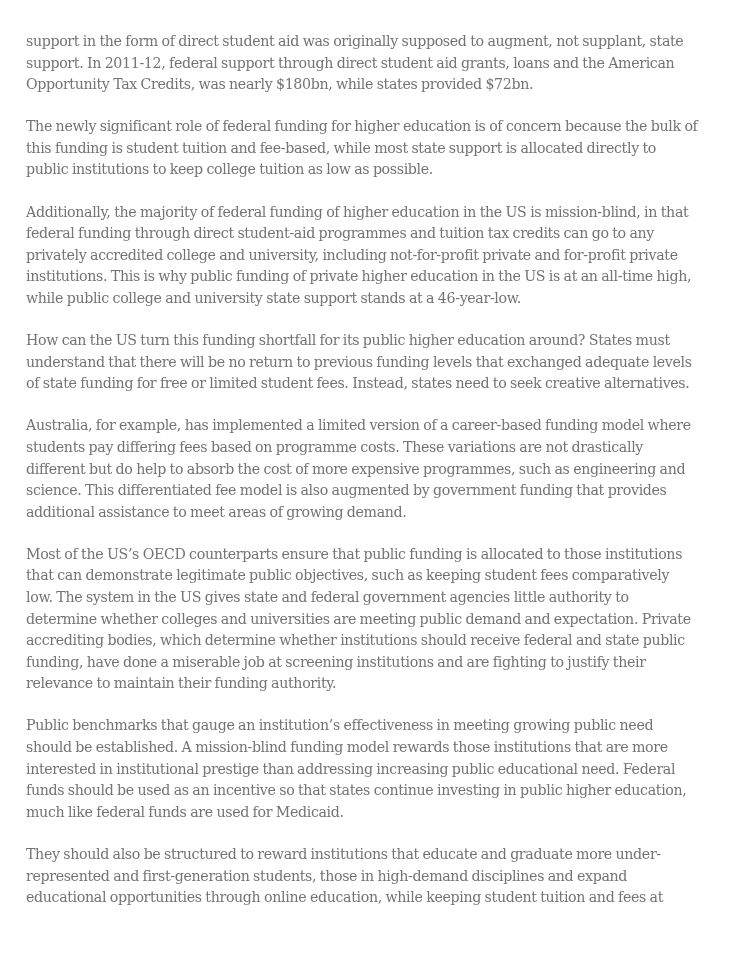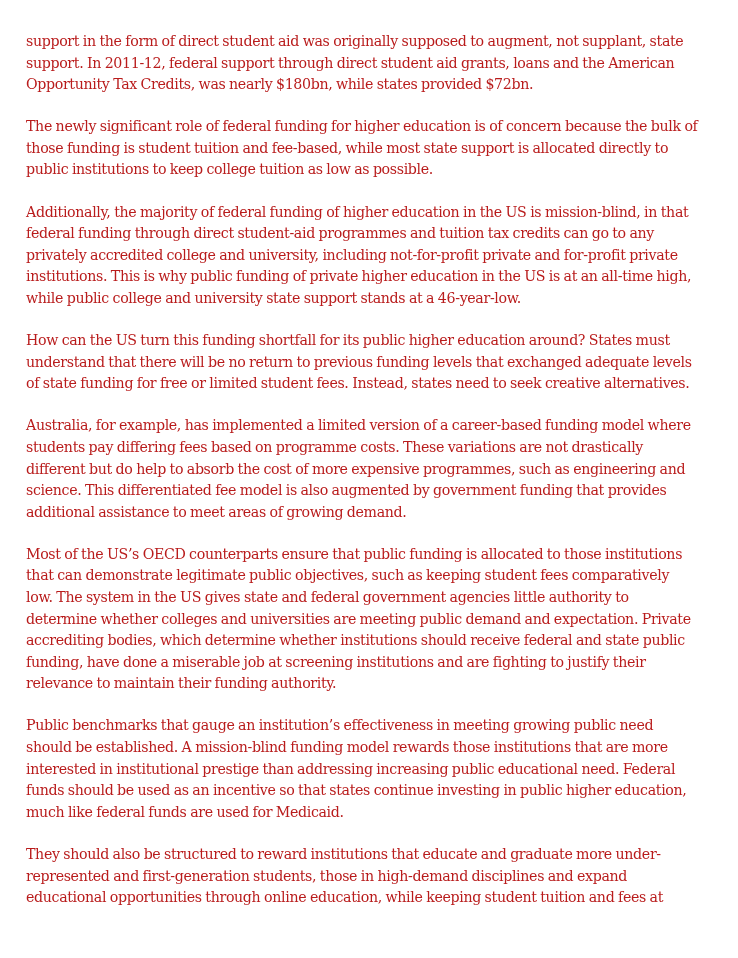--- a/index.html
+++ b/index.html
@@ -14,33 +14,33 @@
       position: relative;
     }
     .article {
       position: absolute;
       left: 26px;
       top: 31px;
       width: 672px;
       font-family: "DejaVu Serif", "Liberation Serif", serif;
       font-size: 14.2px;
       line-height: 21.6px;
-      color: #b91c1c;
+      color: #737373;
       letter-spacing: -0.35px;
       word-spacing: -0.5px;
     }
     .article p {
       margin: 0 0 20.5px 0;
     }
   </style>
 </head>
 <body>
 
 <div class="article">
   <p>support in the form of direct student aid was originally supposed to augment, not supplant, state support. In 2011-12, federal support through direct student aid grants, loans and the American Opportunity Tax Credits, was nearly $180bn, while states provided $72bn.</p>
-  <p>The newly significant role of federal funding for higher education is of concern because the bulk of those funding is student tuition and fee-based, while most state support is allocated directly to public institutions to keep college tuition as low as possible.</p>
+  <p>The newly significant role of federal funding for higher education is of concern because the bulk of this funding is student tuition and fee-based, while most state support is allocated directly to public institutions to keep college tuition as low as possible.</p>
   <p>Additionally, the majority of federal funding of higher education in the US is mission-blind, in that federal funding through direct student-aid programmes and tuition tax credits can go to any privately accredited college and university, including not-for-profit private and for-profit private institutions. This is why public funding of private higher education in the US is at an all-time high, while public college and university state support stands at a 46-year-low.</p>
   <p>How can the US turn this funding shortfall for its public higher education around? States must understand that there will be no return to previous funding levels that exchanged adequate levels of state funding for free or limited student fees. Instead, states need to seek creative alternatives.</p>
   <p>Australia, for example, has implemented a limited version of a career-based funding model where students pay differing fees based on programme costs. These variations are not drastically different but do help to absorb the cost of more expensive programmes, such as engineering and science. This differentiated fee model is also augmented by government funding that provides additional assistance to meet areas of growing demand.</p>
   <p>Most of the US’s OECD counterparts ensure that public funding is allocated to those institutions that can demonstrate legitimate public objectives, such as keeping student fees comparatively low. The system in the US gives state and federal government agencies little authority to determine whether colleges and universities are meeting public demand and expectation. Private accrediting bodies, which determine whether institutions should receive federal and state public funding, have done a miserable job at screening institutions and are fighting to justify their relevance to maintain their funding authority.</p>
   <p>Public benchmarks that gauge an institution’s effectiveness in meeting growing public need should be established. A mission-blind funding model rewards those institutions that are more interested in institutional prestige than addressing increasing public educational need. Federal funds should be used as an incentive so that states continue investing in public higher education, much like federal funds are used for Medicaid.</p>
   <p>They should also be structured to reward institutions that educate and graduate more under-represented and first-generation students, those in high-demand disciplines and expand educational opportunities through online education, while keeping student tuition and fees at</p>
 </div>
 
 </body></html>

